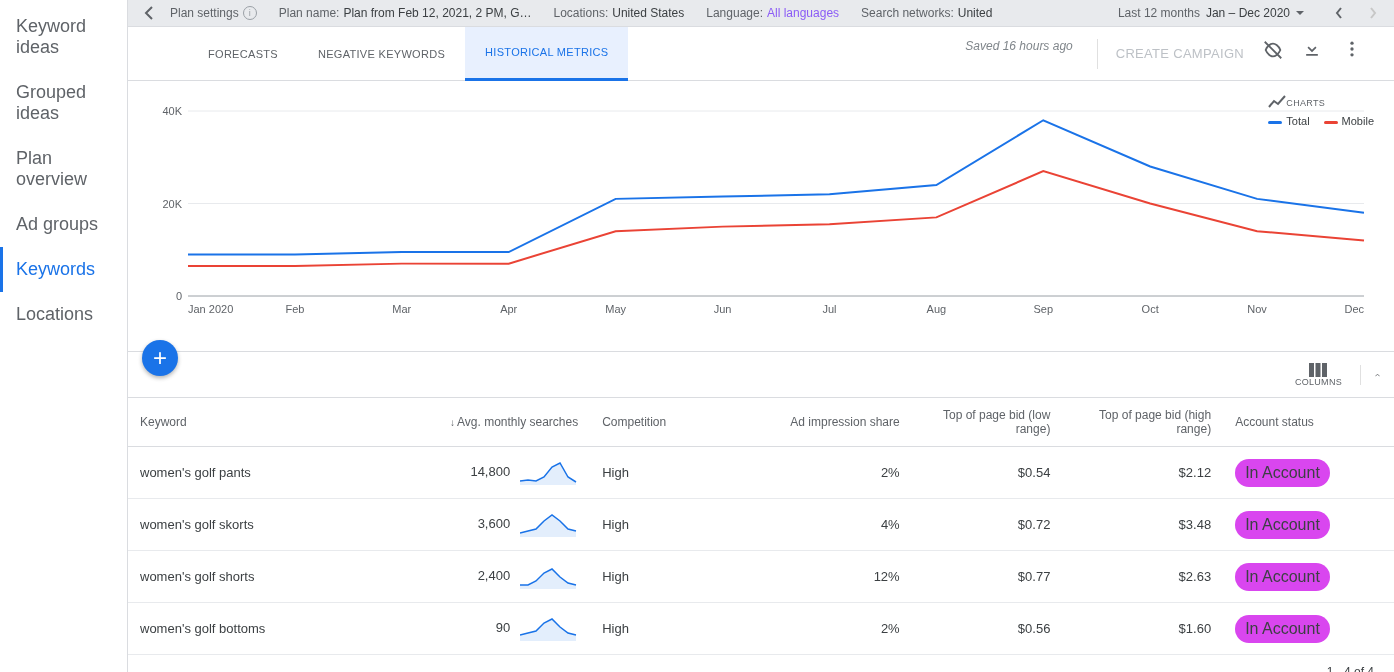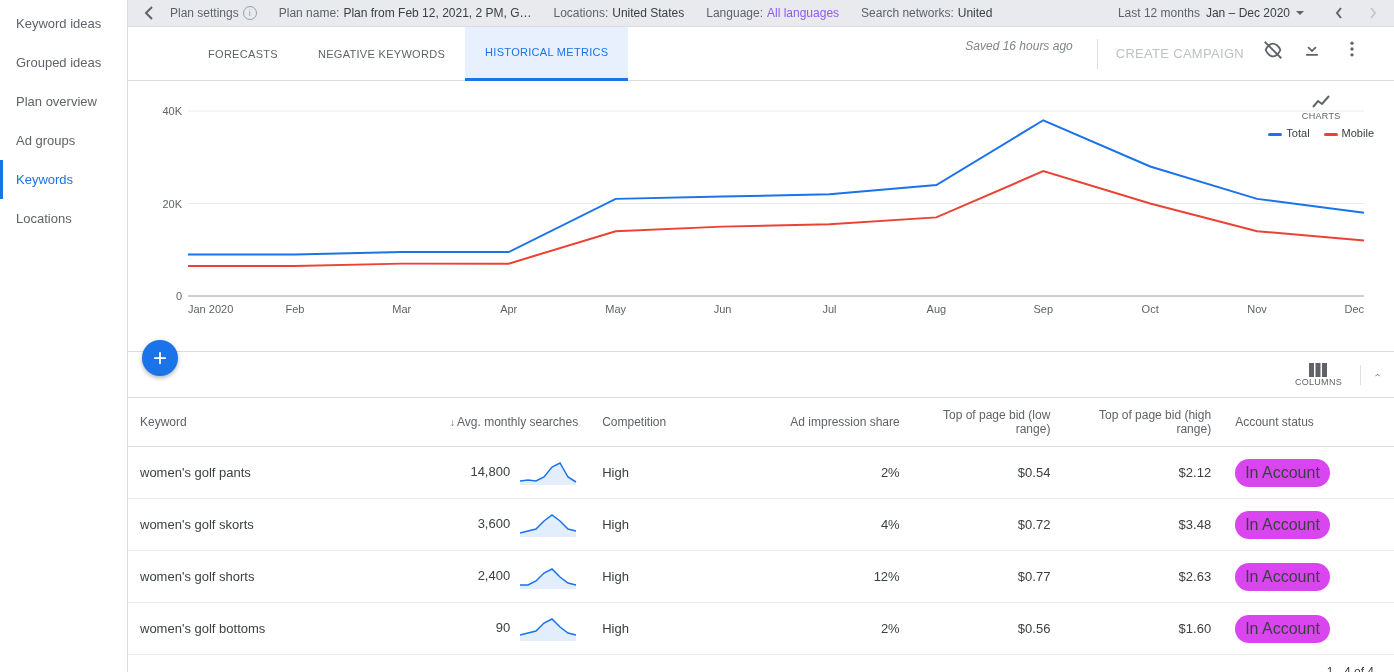--- a/index.html
+++ b/index.html
@@ -1,20 +1,20 @@
 <!DOCTYPE html>
 <html><head>
 <meta charset="utf-8">
 <style>
   * { box-sizing: border-box; margin: 0; padding: 0; }
   body { font-family: Arial, Helvetica, sans-serif; font-size: 13px; color: #3c4043; background: #fff; width: 1394px; height: 672px; overflow: hidden; }
   .app { display: flex; width: 100%; height: 100%; }
   
   .sidebar { width: 128px; border-right: 1px solid #dadce0; background: #fff; padding-top: 4px; }
-  .side-item { padding: 12px 16px; font-size: 13px; color: #5f6368; cursor: pointer; }
+  .side-item { padding: 12px 16px; font-size: 18px; color: #5f6368; cursor: pointer; }
   .side-item.sel { color: #1a73e8; border-left: 3px solid #1a73e8; background: #fff; font-weight: 500; padding-left: 13px; }
   
   .main { flex: 1; display: flex; flex-direction: column; background: #f1f3f4; min-width: 0; }
   
   .settings-bar { height: 40px; background: #e8eaed; display: flex; align-items: center; font-size: 12px; color: #5f6368; padding: 0 8px; gap: 8px; border-bottom: 1px solid #dadce0; }
   .settings-bar .lbl { color: #5f6368; }
   .settings-bar .val { color: #3c4043; margin-left: 4px; }
   .settings-bar .dim { color: #8b5cf6; margin-left: 4px; }
   .settings-bar .seg { margin-right: 14px; display: flex; align-items: center; }
   .chev { width: 26px; height: 26px; display: flex; align-items: center; justify-content: center; color: #5f6368; }
@@ -143,21 +143,21 @@
               <circle cx="12" cy="5" r="2" fill="#5f6368"></circle>
               <circle cx="12" cy="12" r="2" fill="#5f6368"></circle>
               <circle cx="12" cy="19" r="2" fill="#5f6368"></circle>
             </svg>
         </span>
       </div>
     </div>
 
     <div class="chart-wrap">
       <div class="chart-controls">
-        <div style="display:flex;flex-direction:column;align-items:center;">
+        <div style="display:flex;flex-direction:row;align-items:center;">
           <svg width="18" height="14" viewBox="0 0 18 14">
               <path d="M1 12 L6 6 L10 9 L17 1" stroke="#5f6368" stroke-width="2" fill="none"></path>
             </svg>
           <span class="clabel">CHARTS</span>
         </div>
         <div class="legend">
           <span><span class="swatch" style="background:#1a73e8"></span><span>Total</span></span>
           <span><span class="swatch" style="background:#ea4335"></span><span>Mobile</span></span>
         </div>
       </div>

